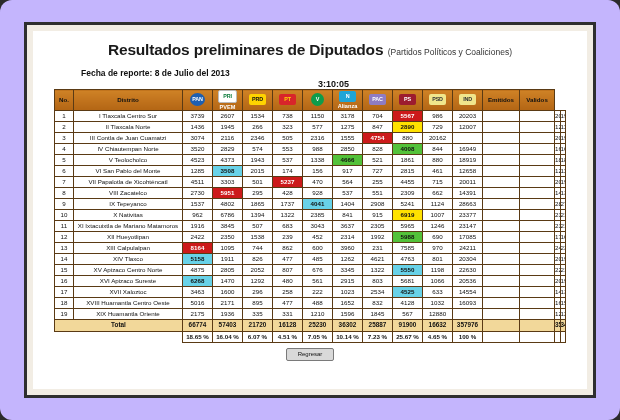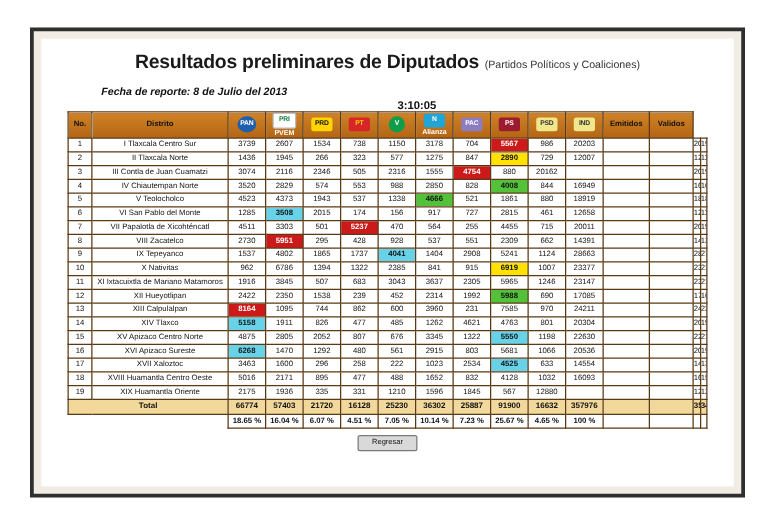--- a/index.html
+++ b/index.html
@@ -10,21 +10,22 @@
     width: 620px;
     height: 420px;
     overflow: hidden;
     background: #2b2b2b;
     font-family: "Liberation Sans", sans-serif;
   }
   .screen {
     position: relative;
     width: 620px;
     height: 420px;
-    background: #ffffff;
+    background: #c4b5fd;
+    border-radius: 12px;
   }
   
   .frame {
     position: absolute;
     left: 24px;
     top: 22px;
     width: 572px;
     height: 376px;
     background: #f2ede4;
     border: 3px solid #2f2f2f;
@@ -60,21 +61,20 @@
     height: 22px;
     margin-top: 6px;
   }
   .meta-date {
     position: absolute;
     left: 48px;
     top: 3px;
     font-size: 8.5px;
     color: #111;
     font-weight: bold;
-    font-style: italic;
   }
   .meta-time {
     position: absolute;
     left: 285px;
     top: 14px;
     font-size: 9px;
     color: #111;
     font-weight: bold;
     text-align: right;
   }

